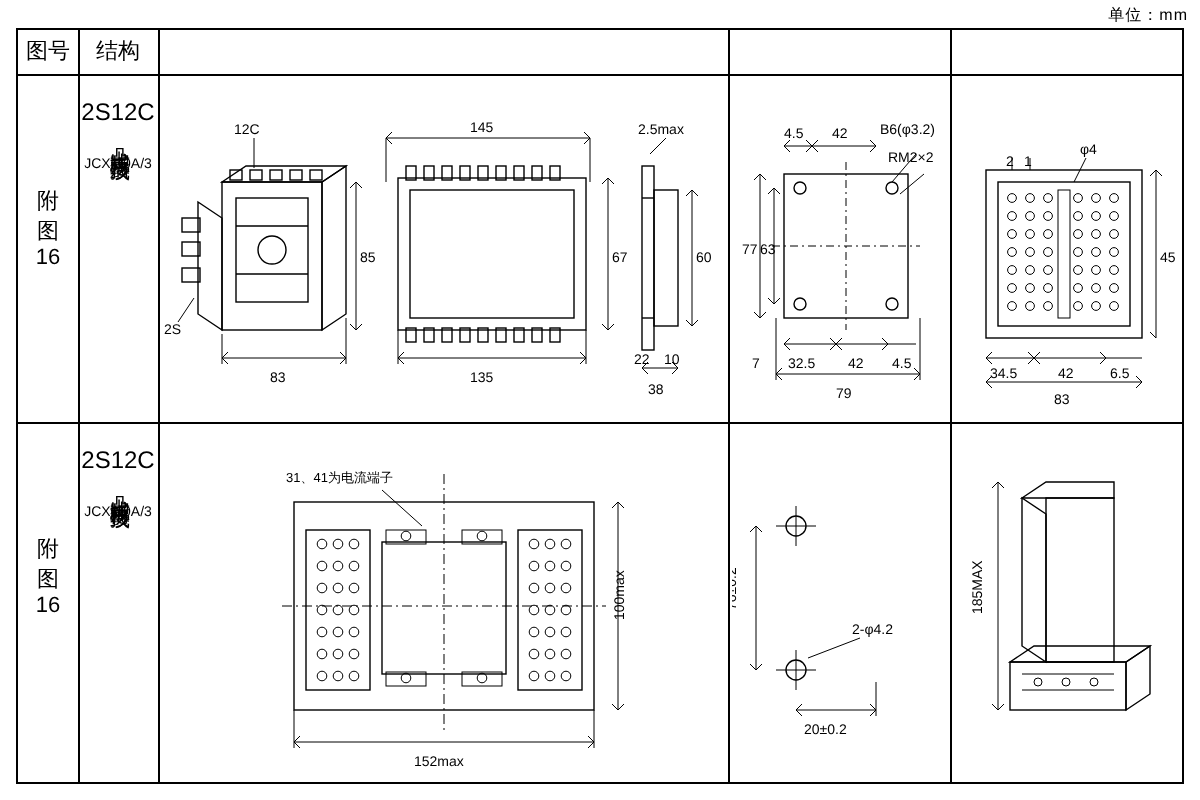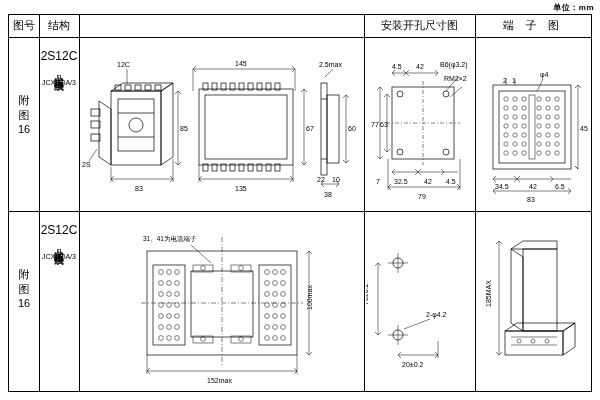--- a/index.html
+++ b/index.html
@@ -7,21 +7,21 @@
     width:600px;height:400px;
     background:#ffffff;
     font-family:"Liberation Sans","DejaVu Sans",sans-serif;
     color:#000;
     overflow:hidden;
   }
   .page{position:relative;width:600px;height:400px;}
 
   .unit{
     position:absolute;right:6px;top:2px;
-    font-size:8px;letter-spacing:.5px;font-weight:bold;
+    font-size:8px;letter-spacing:.5px;
   }
 
   
   .tbl{
     position:absolute;left:8px;top:14px;
     width:584px;height:378px;
     border:1px solid #000;
     box-sizing:border-box;
   }
   .vline{position:absolute;top:0;bottom:0;width:0;border-left:1px solid #000;}
@@ -69,22 +69,20 @@
     <div class="vline" style="left:30px;"></div>
     <div class="vline" style="left:70px;"></div>
     <div class="vline" style="left:355px;"></div>
     <div class="vline" style="left:466px;"></div>
 
     <div class="hline" style="top:22px;"></div>
     <div class="hline" style="top:196px;"></div>
 
     <div class="hdr" style="left:0;width:30px;">图号</div>
     <div class="hdr" style="left:30px;width:40px;">结构</div>
-    <div class="hdr" style="left:355px;width:111px;">安装开孔尺寸图</div>
-    <div class="hdr sp" style="left:466px;width:116px;">端 子 图</div>
 
     <div class="lbl-col1" style="left:0;top:78px;">
       <div>附</div>
       <div>图</div>
       <div>16</div>
     </div>
 
     <div class="lbl-col2" style="left:30px;top:34px;">
       <div class="model">2S12C</div>
       <div class="v">凸出式板后接线</div>

